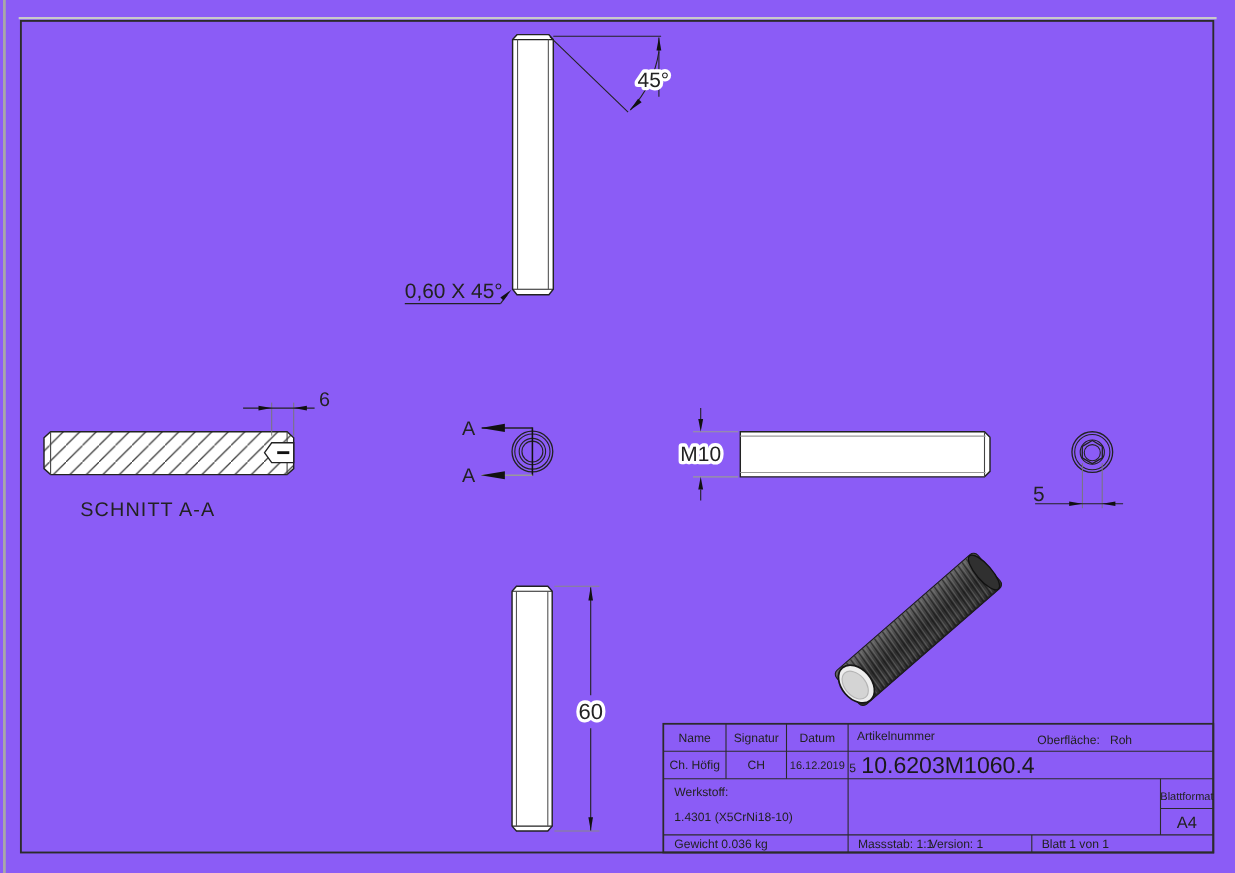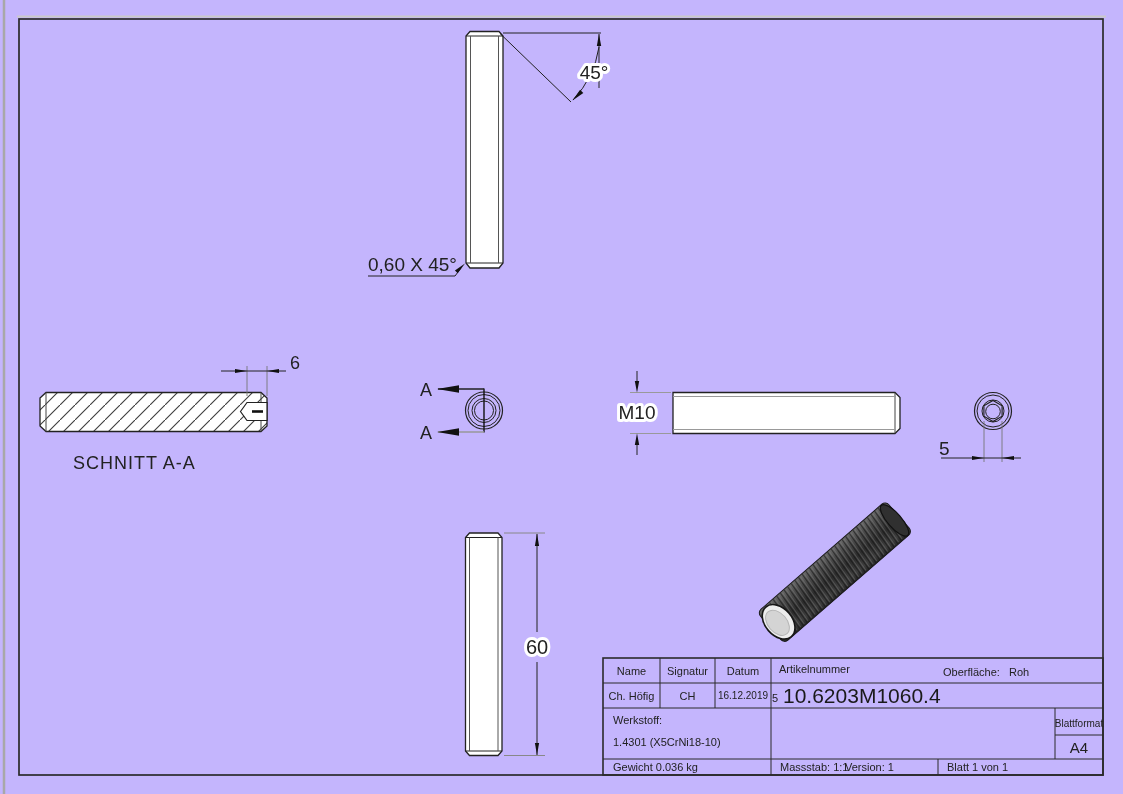--- a/index.html
+++ b/index.html
@@ -1,16 +1,16 @@
 <!DOCTYPE html>
 <html><head>
 <meta charset="utf-8">
 <style>
   html,body{margin:0;padding:0;background:#fff;}
-  .page{position:relative;width:1123px;height:794px;background:#c4b5fd;overflow:hidden;
+  .page{position:relative;width:1123px;height:794px;background:#8b5cf6;overflow:hidden;
         font-family:"Liberation Sans", sans-serif;}
   svg{position:absolute;left:0;top:0;}
   text{font-family:"Liberation Sans", sans-serif;fill:#222;}
   .dim{font-size:19px;}
   .dim-small{font-size:18px;}
   .halo{paint-order:stroke;stroke:#ffffff;stroke-width:6px;stroke-linejoin:round;}
   .tb{font-size:11px;}
   .tb-sm{font-size:10px;}
   .artnum{font-size:21px;fill:#1a1a1a;}
   .caption{font-size:18px;letter-spacing:1px;}

